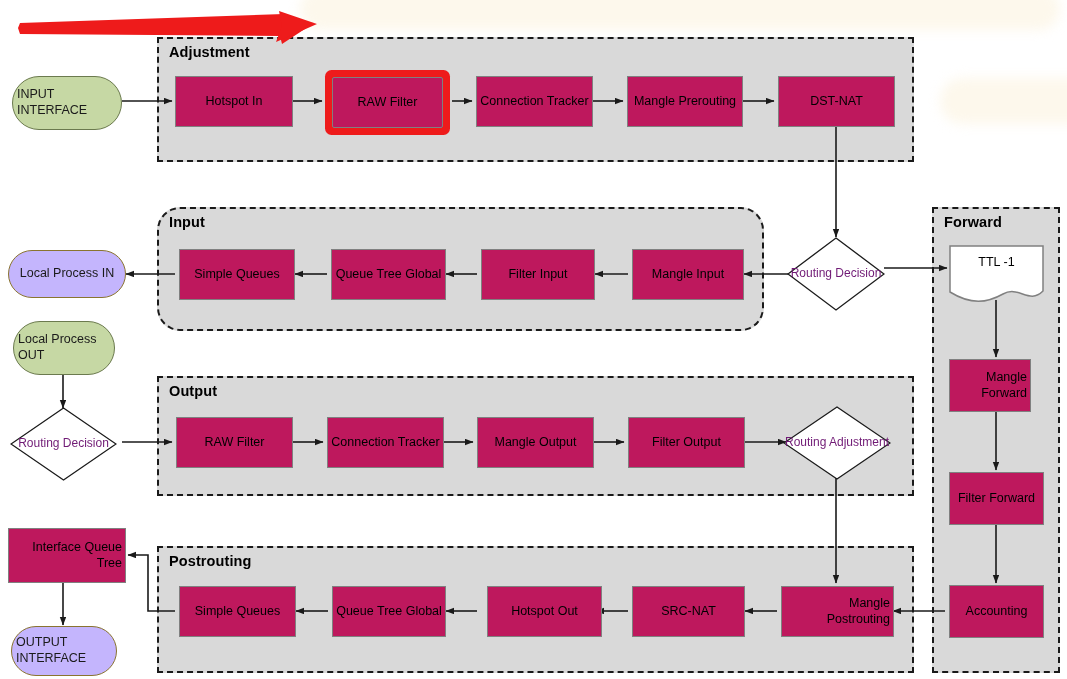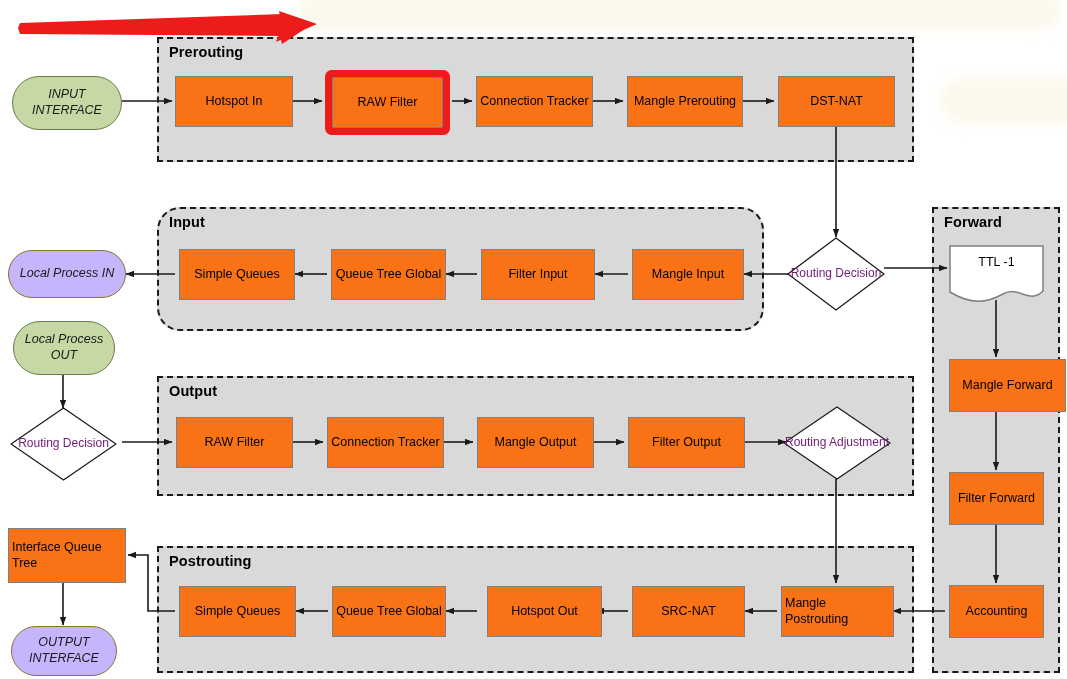--- a/index.html
+++ b/index.html
@@ -22,27 +22,27 @@
     font-size:14.5px;
     font-weight:bold;
     color:#000;
     letter-spacing:0.1px;
     white-space:nowrap;
   }
 
   
   .box{
     position:absolute;
-    background:#f97316;
+    background:#be185d;
     border:1.4px solid #808080;
     box-sizing:border-box;
     display:flex;
     align-items:center;
     justify-content:center;
-    text-align:left;
+    text-align:right;
     font-size:12.5px;
     color:#000;
     line-height:1.22;
     padding:18px 3px;
   }
   .box.hl{
     border:1.4px solid #808080;
     box-shadow:0 0 0 7px #ee1b1b;
     border-radius:2px;
     z-index:6;
@@ -56,23 +56,22 @@
     text-align:center;font-size:12.5px;color:#000;
   }
 
   
   .oval{
     position:absolute;
     border:1.5px solid #4a4a3a;
     border-radius:40px;
     box-sizing:border-box;
     display:flex;align-items:center;justify-content:center;
-    text-align:center;font-size:12.5px;color:#1a1a1a;line-height:1.25;
+    font-size:12.5px;color:#1a1a1a;line-height:1.25;
     padding:2px 4px;
-    font-style:italic;
   }
   .oval.green{background:#c6d8a4;border-color:#6b7a4e;}
   .oval.yellow{background:#c4b5fd;border-color:#8a7430;}
 
   
   .diamond{position:absolute;}
   .diamond svg{position:absolute;left:0;top:0;}
   .diamond .dlabel{
     position:absolute;left:0;right:0;top:50%;
     transform:translateY(-50%);
@@ -87,21 +86,21 @@
 </style>
 </head>
 <body>
 
 <div id="canvas">
 
   <div class="smudge" style="left:300px;top:-12px;width:760px;height:42px;"></div>
   <div class="smudge" style="left:940px;top:78px;width:160px;height:46px;"></div>
 
   <div class="chain" style="left:157px;top:37px;width:757px;height:125px;">
-    <span class="chain-title">Prerouting</span>
+    <span class="chain-title">Adjustment</span>
   </div>
 
   <div class="chain" style="left:157px;top:207px;width:607px;height:124px;border-radius:23px;">
     <span class="chain-title">Input</span>
   </div>
 
   <div class="chain" style="left:157px;top:376px;width:757px;height:120px;">
     <span class="chain-title">Output</span>
   </div>
 
@@ -202,21 +201,21 @@
 
   <div class="box" style="left:781px;top:586px;width:113px;height:51px;">Mangle Postrouting</div>
 
   <div class="docbox" style="left:949px;top:245px;width:95px;height:57px;">
     <svg width="95" height="57" viewBox="0 0 95 57">
       <path d="M1,1 L94,1 L94,46 C80,60 70,40 54,49 C38,58 22,60 1,47 Z" fill="#ffffff" stroke="#808080" stroke-width="1.5"></path>
     </svg>
     <div class="doclabel">TTL -1</div>
   </div>
 
-  <div class="box" style="left:949px;top:359px;width:117px;height:53px;">Mangle Forward</div>
+  <div class="box" style="left:949px;top:359px;width:82px;height:53px;">Mangle Forward</div>
 
   <div class="box" style="left:949px;top:472px;width:95px;height:53px;">Filter Forward</div>
 
   <div class="box" style="left:949px;top:585px;width:95px;height:53px;">Accounting</div>
 
   <div class="diamond" style="left:787px;top:237px;width:98px;height:74px;">
     <svg width="98" height="74" viewBox="0 0 98 74">
       <path d="M49,1 L97,37 L49,73 L1,37 Z" fill="#ffffff" stroke="#1a1a1a" stroke-width="1.3"></path>
     </svg>
     <div class="dlabel">Routing Decision</div>

